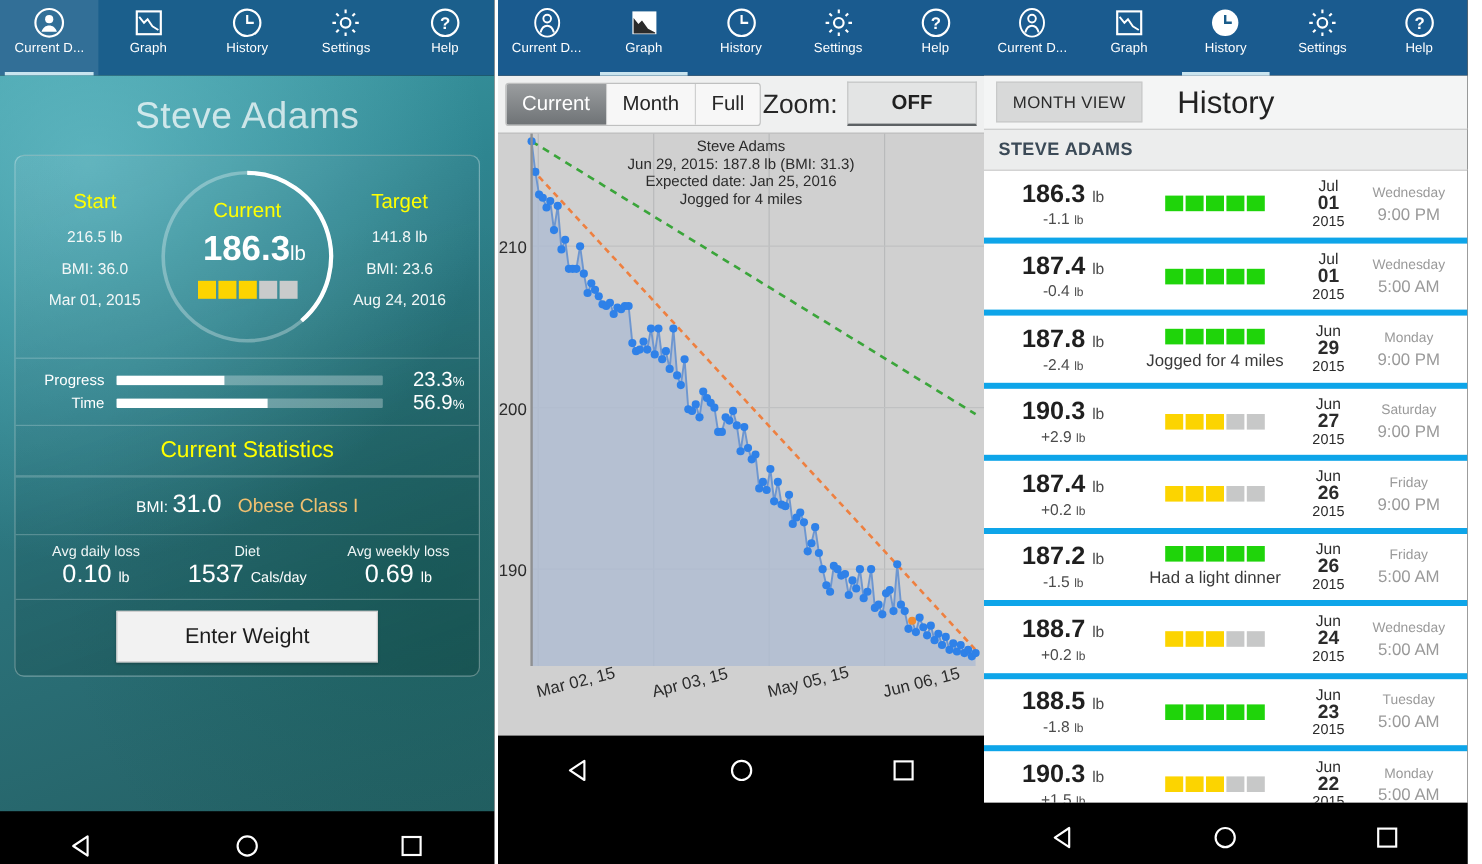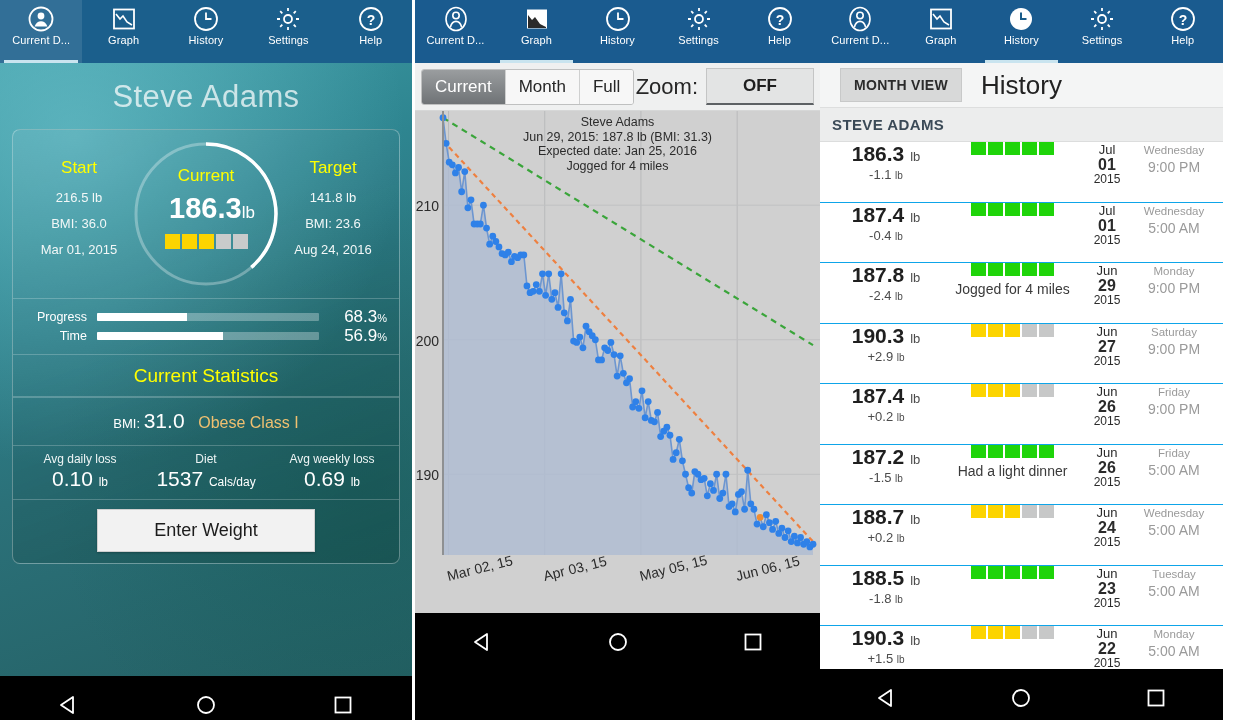--- a/index.html
+++ b/index.html
@@ -152,36 +152,36 @@
     pointer-events: none;
   }
   .chartsvg { position: absolute; left: 0; top: 0; }
 
   
   .p3 .hhdr {
     height: 45px; background: #f4f5f5; display: flex; align-items: center;
     position: relative; border-bottom: 1px solid #dddede;
   }
   .mvbtn {
-    margin-left: 20px; background: #d8d9d9; border: 1px solid #c8c9c9;
-    padding: 8px 13px; font-size: 14px; font-weight: bold; color: #2b2b2b;
+    margin-left: 10px; background: #d8d9d9; border: 1px solid #c8c9c9;
+    padding: 8px 13px; font-size: 14px; font-weight: normal; color: #2b2b2b;
     letter-spacing: .3px; cursor: pointer;
   }
   .htitle {
     position: absolute; left: 0; right: 0; text-align: center;
     font-size: 26px; color: #222; pointer-events: none;
   }
   .subhdr {
     background: #eceded; padding: 8px 12px; font-size: 15px; font-weight: bold;
     color: #3b4a57; letter-spacing: .4px; border-bottom: 1px solid #dcdddd;
   }
   .hlist { height: 527px; overflow: hidden; background: #fff; }
   .hrow {
-    display: flex; height: 60.5px;
-    border-bottom: 1px solid #0ea5e9; padding: 0 8px;
+    display: flex; align-items: center; height: 60.5px;
+    border-bottom: 5px solid #0ea5e9; padding: 0 8px;
   }
   .hw { width: 116px; text-align: center; }
   .hw .w { font-size: 21px; font-weight: bold; color: #1f1f1f; }
   .hw .w span { font-size: 13px; font-weight: normal; color: #4b4b4b; }
   .hw .d { font-size: 13px; color: #4b4b4b; margin-top: 1px; }
   .hw .d span { font-size: 10px; }
   .hmid { flex: 1; display: flex; flex-direction: column; align-items: center; }
   .hpips { display: flex; gap: 2px; }
   .hpip { width: 15px; height: 13px; background: #c7c8c8; }
   .hpip.g { background: #1fd40a; }
@@ -297,21 +297,21 @@
         </div>
 
         <div class="divline"></div>
 
         <div class="progwrap">
           <div class="prow">
             <div class="plab">Progress</div>
             <div class="ptrack">
                 <div class="pfill" id="pfill1" style="width: 40.4%;"></div>
               </div>
-            <div class="ppct"><span style="font-size:17px">68.3</span><span>%</span></div>
+            <div class="ppct"><span style="font-size:17px">23.3</span><span>%</span></div>
           </div>
           <div class="prow">
             <div class="plab">Time</div>
             <div class="ptrack">
                 <div class="pfill" id="pfill2" style="width: 56.9%;"></div>
               </div>
             <div class="ppct"><span style="font-size:17px">56.9</span><span>%</span></div>
           </div>
         </div>
 

